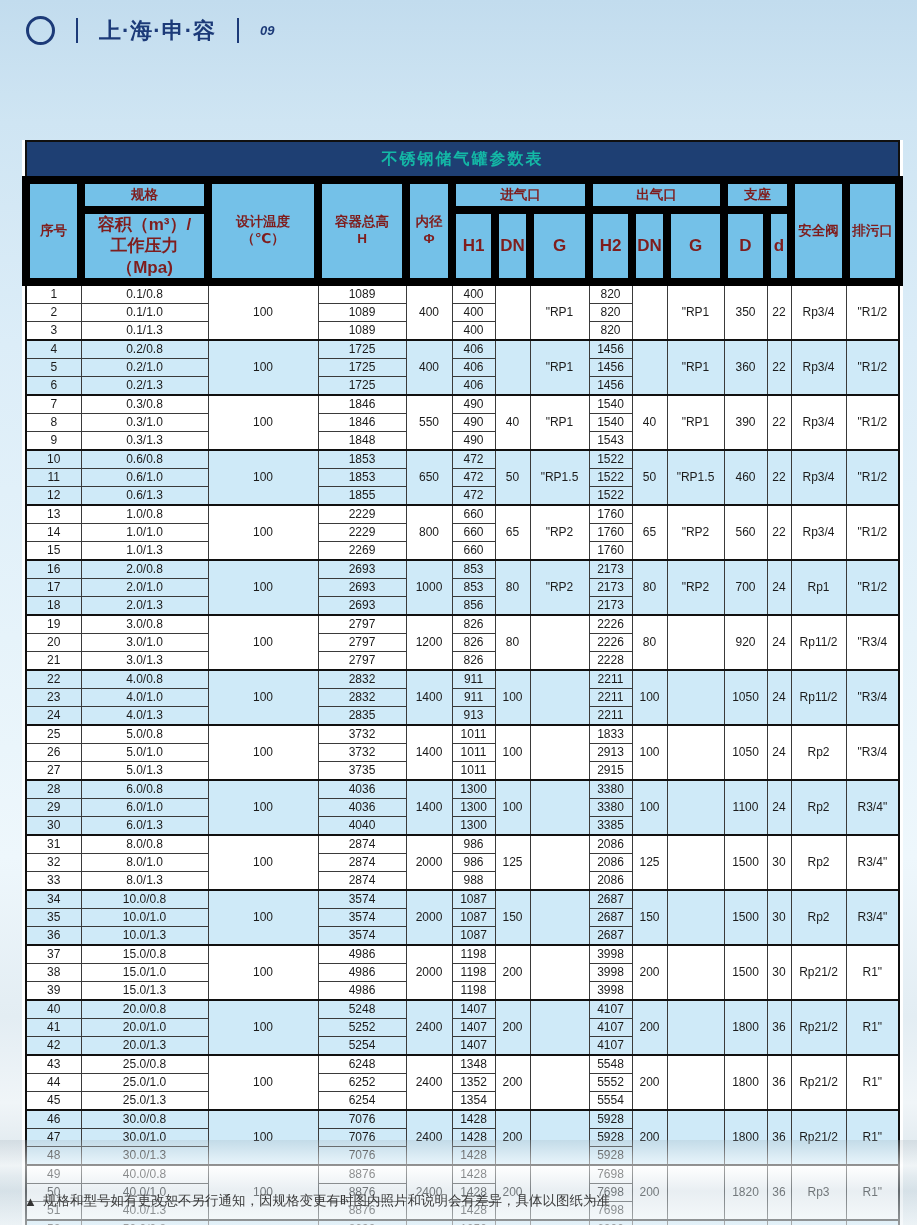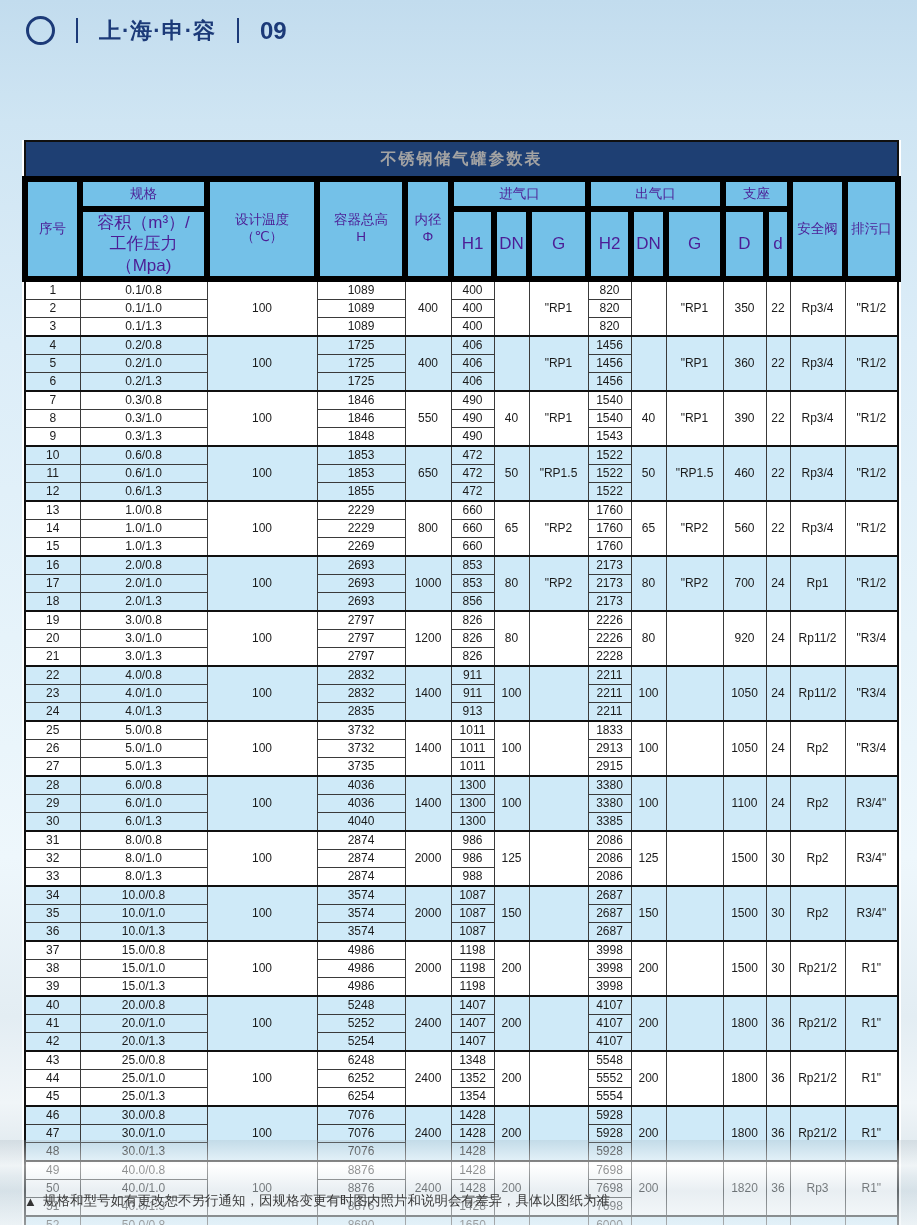--- a/index.html
+++ b/index.html
@@ -9,27 +9,27 @@
     background:linear-gradient(180deg,#c2dcee 0%,#cfe5f3 10%,#dcedf8 28%,#e6f3fa 52%,#eef7fc 70%,#e3edf3 83%,#f0f5f8 90%,#d9e4ea 96%,#e6edf1 100%);
   }
   
   .cloud-band{position:absolute;left:0;top:1140px;width:917px;height:85px;pointer-events:none;
     background:linear-gradient(180deg,rgba(160,175,185,0.25) 0%,rgba(255,255,255,0.55) 30%,rgba(205,218,226,0.45) 60%,rgba(240,246,249,0.6) 100%);}
   
   .brand{position:absolute;top:16px;left:26px;display:flex;align-items:center;gap:21px;color:#1c3a78;}
   .brand .ring{width:23px;height:23px;border:3px solid #1c3a78;border-radius:50%;background:transparent;}
   .brand .sep{width:2px;height:25px;background:#1c3a78;}
   .brand .name{font-size:22px;font-weight:bold;letter-spacing:1px;line-height:1;}
-  .brand .pageno{font-size:24px;font-weight:bold;line-height:1;}
+  .brand .pageno{font-size:13px;font-weight:bold;line-height:1;font-style:italic;}
   
   .table-wrap{position:absolute;left:22px;top:140px;}
   table{border-collapse:collapse;table-layout:fixed;width:873px;background:#fff;border:2px solid #101010;}
   th,td{padding:0;text-align:center;vertical-align:middle;}
-  .title-cell{background:#1e3f73;color:#a3a3a3;font-size:16px;font-weight:bold;height:34px;letter-spacing:2px;border:2px solid #101010;}
-  thead th{background:#74c1e8;color:#4c1d95;border:6px solid #000000;font-weight:normal;}
+  .title-cell{background:#1e3f73;color:#14b8a6;font-size:16px;font-weight:bold;height:34px;letter-spacing:2px;border:2px solid #101010;}
+  thead th{background:#74c1e8;color:#7f1d1d;border:8px solid #000000;font-weight:bold;}
   .h-main{font-size:13.5px;height:30px;}
   .h-sub{font-size:17px;height:44px;}
   .two-line div{line-height:1.25;}
   tbody td{border:1px solid #3a3a3a;font-size:12px;height:17px;line-height:1;color:#1b1b1b;background:#ffffff;}
   tbody tr.alt td{background:#cfeaf8;}
   tbody tr.group-start td{border-top:2px solid #101010;}
   
   .footer{position:absolute;left:24px;top:1192px;display:flex;align-items:center;gap:6px;color:#3a3a3a;font-size:13.5px;}
   .footer .tri{font-size:13px;color:#333;}
 </style>

